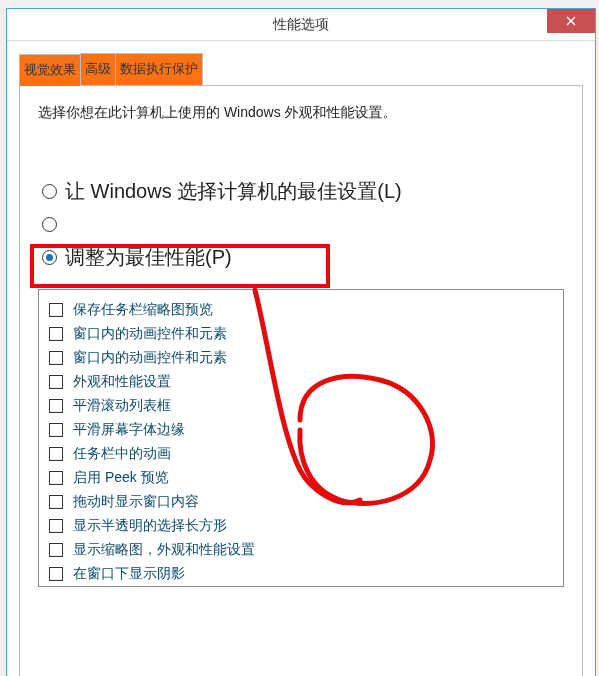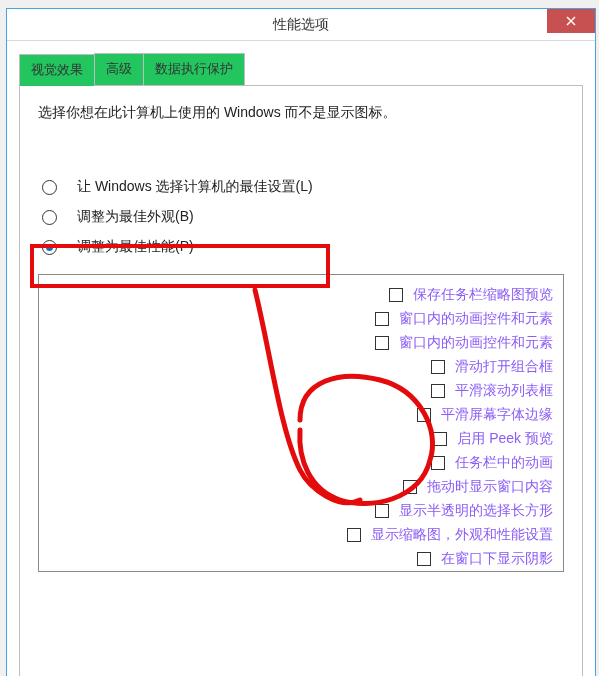--- a/index.html
+++ b/index.html
@@ -52,22 +52,22 @@
   padding: 12px 12px 0 12px;
 }
 .tabs {
   display: flex;
   position: relative;
   z-index: 2;
 }
 .tab {
   border: 1px solid #bdbdbd;
   border-bottom: none;
-  padding: 6px 11px;
-  background: #22c55e;
+  padding: 6px 4px;
+  background: #f97316;
   font-size: 13px;
   color: #333;
   cursor: pointer;
   position: relative;
   margin-right: -1px;
 }
 .tab.active {
   z-index: 3;
   top: 1px;
   padding-bottom: 7px;
@@ -80,23 +80,23 @@
 }
 .desc {
   font-size: 14px;
   color: #222;
   margin-bottom: 50px;
 }
 .radio-group { margin-bottom: 12px; }
 .radio-item {
   display: flex;
   align-items: center;
-  gap: 20px;
+  gap: 8px;
   padding: 6px 4px;
-  font-size: 14px;
+  font-size: 20px;
   color: #222;
   cursor: pointer;
 }
 .radio {
   width: 15px;
   height: 15px;
   border: 1.5px solid #333;
   border-radius: 50%;
   display: inline-flex;
   align-items: center;
@@ -115,23 +115,22 @@
   border: 1px solid #8a8a8a;
   padding: 8px 8px 0 8px;
   margin-top: 6px;
 }
 .check-item {
   display: flex;
   align-items: center;
   gap: 10px;
   padding: 3px 2px;
   font-size: 14px;
-  color: #8b5cf6;
-  cursor: pointer;
-  justify-content: flex-end;
+  color: #0c4a6e;
+  cursor: pointer;
 }
 .checkbox {
   width: 14px;
   height: 14px;
   border: 1.5px solid #333;
   background: #fff;
   display: inline-block;
   flex-shrink: 0;
 }
 
@@ -172,30 +171,29 @@
       <div class="tab">
         <span>高级</span>
       </div>
       <div class="tab">
         <span>数据执行保护</span>
       </div>
     </div>
 
     <div class="tab-page">
 
-      <div class="desc">选择你想在此计算机上使用的 Windows 而不是显示图标。</div>
+      <div class="desc">选择你想在此计算机上使用的 Windows 外观和性能设置。</div>
 
       <div class="radio-group">
         <div class="radio-item">
           <span class="radio"></span>
           <span>让 Windows 选择计算机的最佳设置(L)</span>
         </div>
         <div class="radio-item">
           <span class="radio"></span>
-          <span>调整为最佳外观(B)</span>
         </div>
         <div class="radio-item">
           <span class="radio checked">
               <span class="dot"></span>
             </span>
           <span>调整为最佳性能(P)</span>
         </div>
       </div>
 
       <div class="checkbox-panel">
@@ -206,37 +204,37 @@
         <div class="check-item">
           <span class="checkbox"></span>
           <span>窗口内的动画控件和元素</span>
         </div>
         <div class="check-item">
           <span class="checkbox"></span>
           <span>窗口内的动画控件和元素</span>
         </div>
         <div class="check-item">
           <span class="checkbox"></span>
-          <span>滑动打开组合框</span>
+          <span>外观和性能设置</span>
         </div>
         <div class="check-item">
           <span class="checkbox"></span>
           <span>平滑滚动列表框</span>
         </div>
         <div class="check-item">
           <span class="checkbox"></span>
           <span>平滑屏幕字体边缘</span>
         </div>
         <div class="check-item">
           <span class="checkbox"></span>
+          <span>任务栏中的动画</span>
+        </div>
+        <div class="check-item">
+          <span class="checkbox"></span>
           <span>启用 Peek 预览</span>
-        </div>
-        <div class="check-item">
-          <span class="checkbox"></span>
-          <span>任务栏中的动画</span>
         </div>
         <div class="check-item">
           <span class="checkbox"></span>
           <span>拖动时显示窗口内容</span>
         </div>
         <div class="check-item">
           <span class="checkbox"></span>
           <span>显示半透明的选择长方形</span>
         </div>
         <div class="check-item">

